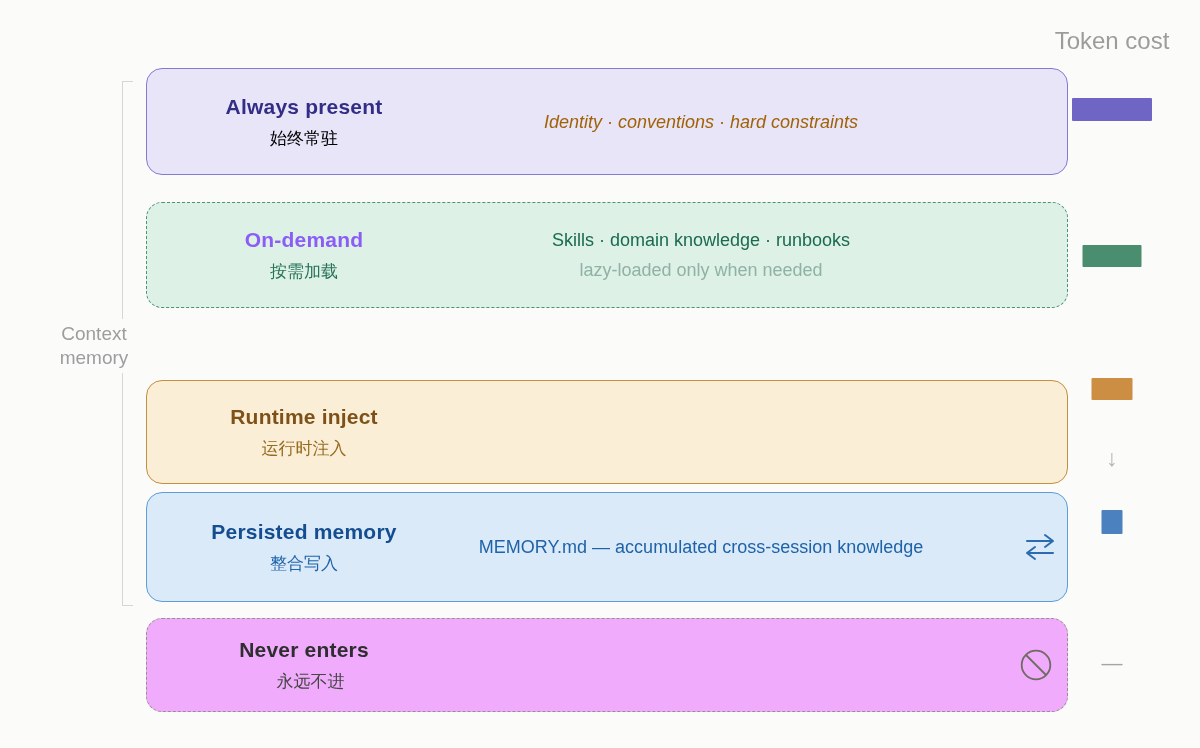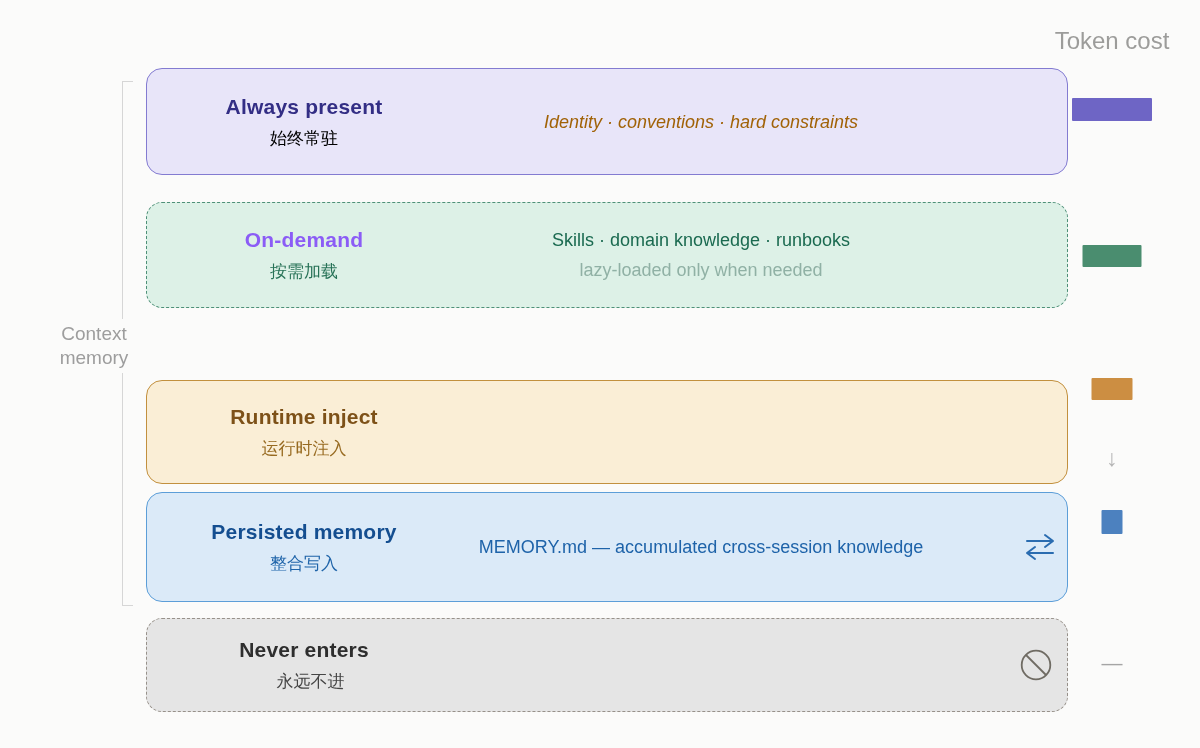--- a/index.html
+++ b/index.html
@@ -114,21 +114,21 @@
     </div>
     <div class="desc-block" style="color: rgb(30, 99, 169);">MEMORY.md — accumulated cross-session knowledge</div>
     <div class="box-icon memory-icon" style="color: rgb(42, 108, 176);">
       <svg width="32" height="28" viewBox="0 0 32 28" fill="none" stroke="currentColor" stroke-width="2" stroke-linecap="round" stroke-linejoin="round">
         <path d="M3 8 H28 M21 2 L29 8 L21 14"></path>
         <path d="M29 20 H4 M11 14 L3 20 L11 26"></path>
       </svg>
     </div>
   </div>
 
-  <div class="layer l4" style="background: #e5e5e5; border-color: rgb(151, 145, 138); border-style: dashed; text-decoration: underline;">
+  <div class="layer l4" style="background: #f0abfc; border-color: rgb(151, 145, 138); border-style: dashed; text-decoration: underline;">
     <div class="title-block">
       <div class="layer-title" style="color: rgb(46, 46, 46);">Never enters</div>
       <div class="layer-subtitle" style="color: rgb(69, 69, 69); margin-left: 13px;">永远不进</div>
     </div>
     <div class="box-icon prohibit-icon" style="color: rgb(111, 107, 99);">
       <svg width="34" height="34" viewBox="0 0 34 34" fill="none" stroke="currentColor" stroke-width="1.8">
         <circle cx="17" cy="17" r="14.3"></circle>
         <line x1="7" y1="7" x2="27" y2="27"></line>
       </svg>
     </div>

